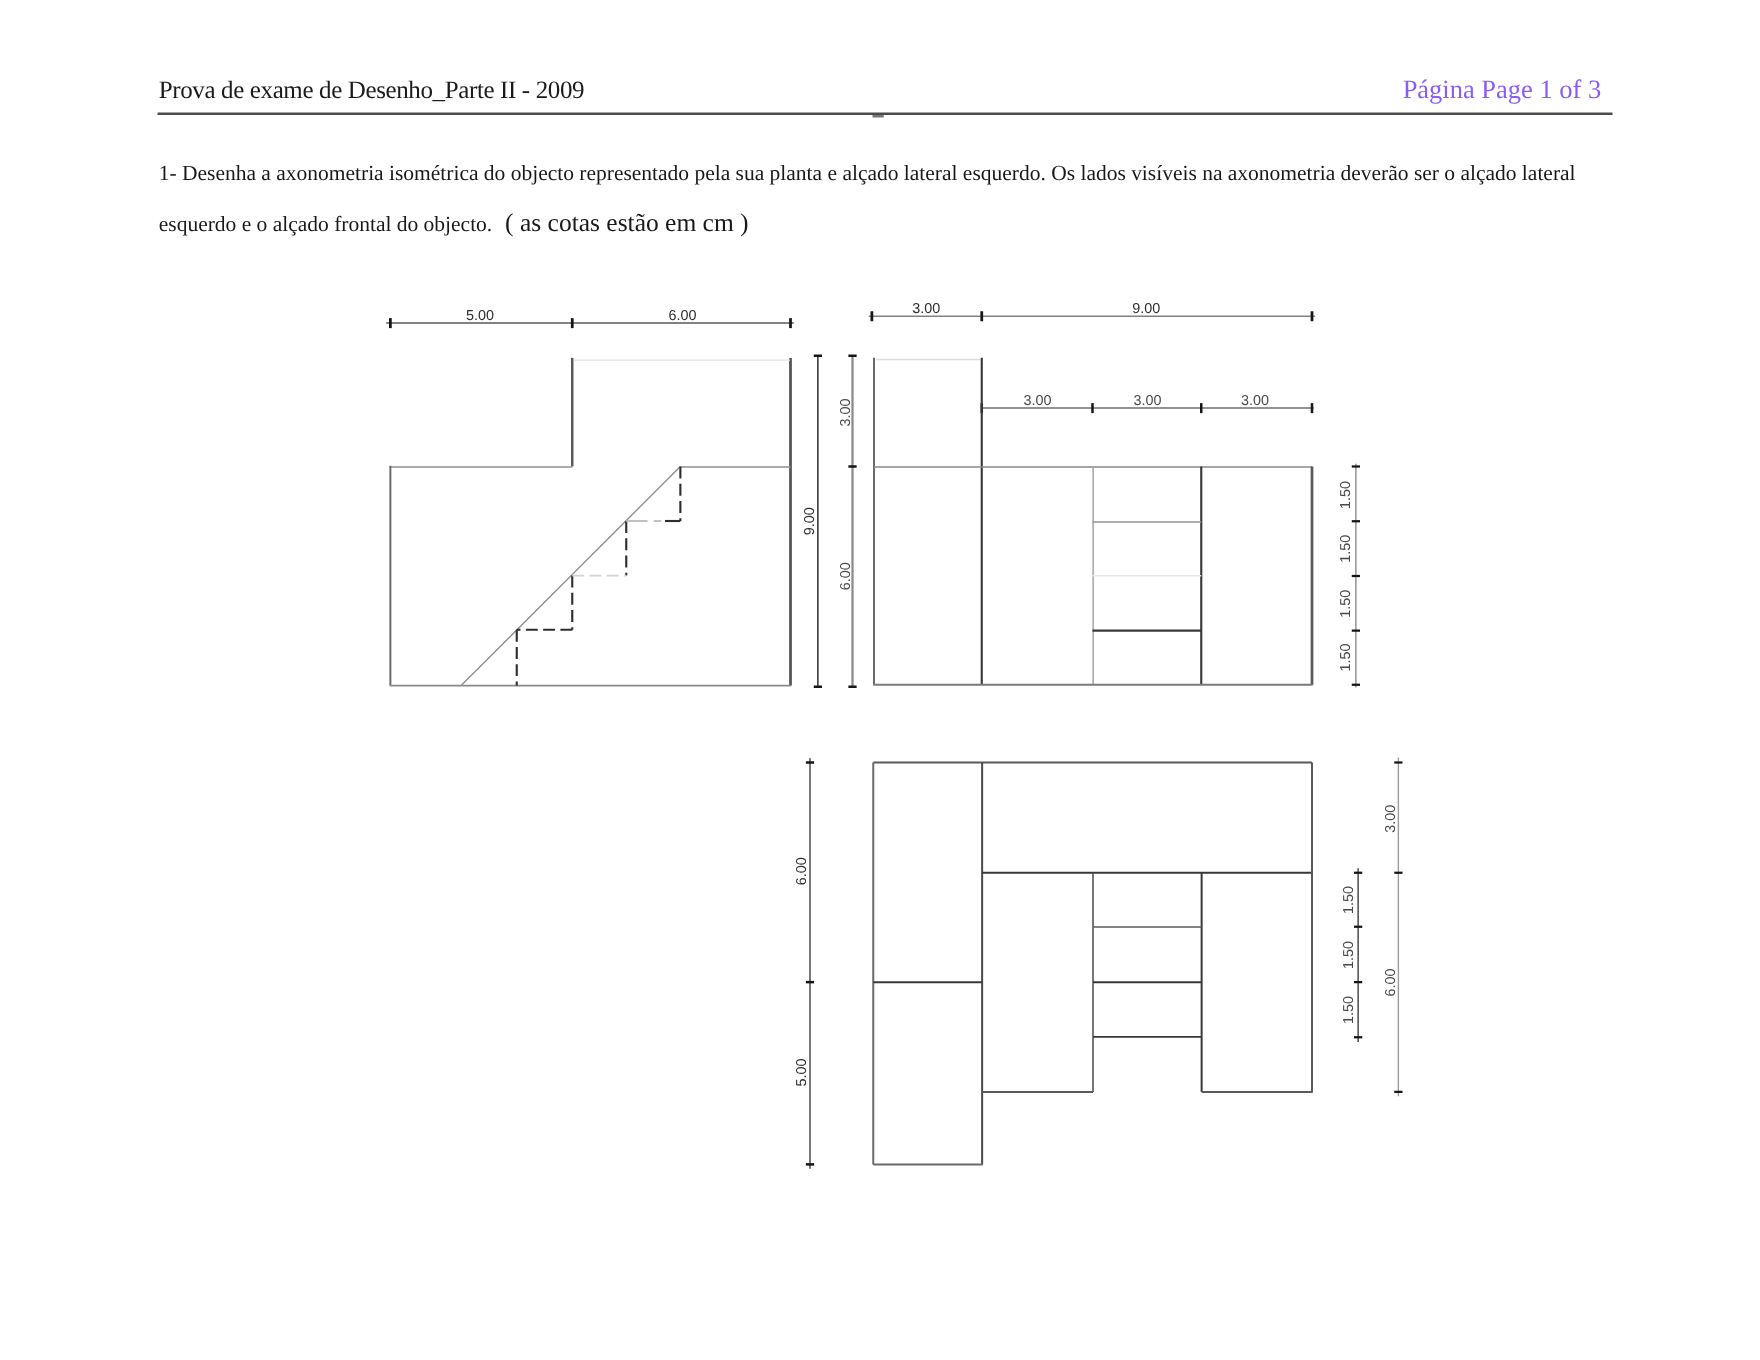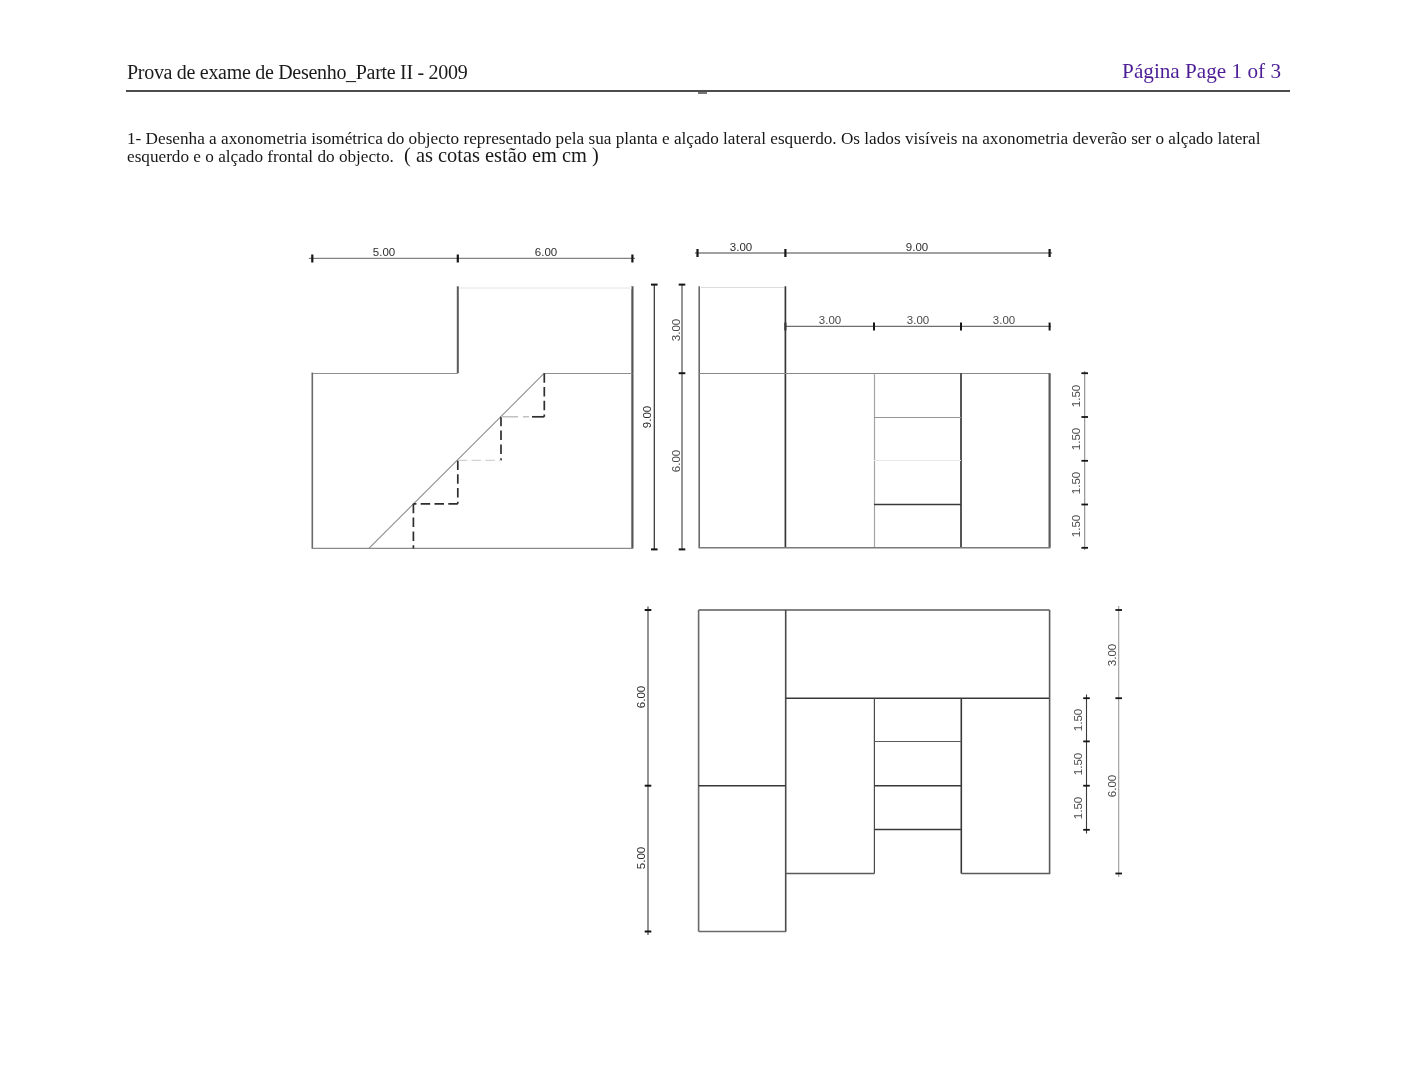--- a/index.html
+++ b/index.html
@@ -5,29 +5,29 @@
   html,body{margin:0;padding:0;background:#fff;}
   body{width:1408px;height:1088px;position:relative;overflow:hidden;
        font-family:"Liberation Serif",serif;color:#1c1c1c;}
   .abs{position:absolute;white-space:nowrap;}
 </style>
 </head>
 <body>
 
 <div class="abs" style="left:127px;top:61px;font-size:20px;letter-spacing:-0.3px;color:#1b1b1b;">Prova de exame de Desenho_Parte II - 2009</div>
 
-<div class="abs" style="right:127px;top:59px;font-size:21.2px;color:#4c1d95;">Página Page 1 of 3</div>
+<div class="abs" style="right:127px;top:59px;font-size:21.2px;color:#8b5cf6;">Página Page 1 of 3</div>
 
 <div class="abs" style="left:126px;top:90px;width:1164px;height:2px;background:#4c4c4c;"></div>
 
 <div class="abs" style="left:698px;top:92px;width:9px;height:2px;background:#777;"></div>
 
 <div class="abs" style="left:127px;top:129px;font-size:17.2px;color:#181818;">1- Desenha a axonometria isométrica do objecto representado pela sua planta e alçado lateral esquerdo. Os lados visíveis na axonometria deverão ser o alçado lateral</div>
 
-<div class="abs" style="left:127px;top:144px;font-size:17.2px;color:#181818;">esquerdo e o alçado frontal do objecto. <span style="font-size:20.4px;margin-left:6px;">( as cotas estão em cm )</span></div>
+<div class="abs" style="left:127px;top:168px;font-size:17.2px;color:#181818;">esquerdo e o alçado frontal do objecto. <span style="font-size:20.4px;margin-left:6px;">( as cotas estão em cm )</span></div>
 
 <svg class="abs" style="left:0;top:0;" width="1408" height="1088" xmlns="http://www.w3.org/2000/svg">
   <defs></defs>
 
   <g stroke="#828282" stroke-width="1.4" fill="none">
     <line x1="309" y1="258.4" x2="635" y2="258.4"></line>
   </g>
 
   <g stroke="#151515" stroke-width="2.2">
     <line x1="312.3" y1="254.5" x2="312.3" y2="262.5"></line>

